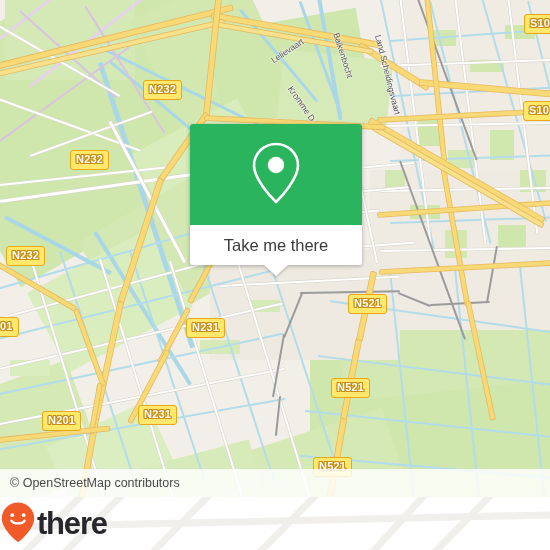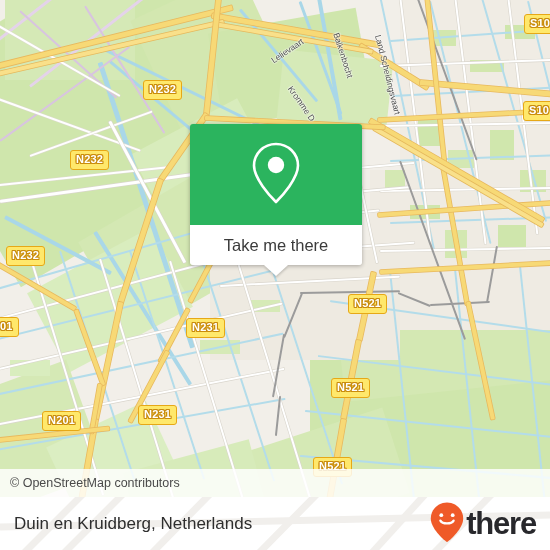--- a/index.html
+++ b/index.html
@@ -417,21 +417,20 @@
           <path d="M 20 60 L 90 -10"></path>
           <path d="M 60 60 L 130 -10"></path>
           <path d="M 150 58 L 215 -8"></path>
           <path d="M 255 60 L 320 -6"></path>
           <path d="M 370 58 L 430 -8"></path>
           <path d="M 430 60 L 495 -6"></path>
           <path d="M 0 30 L 550 18"></path>
         </g>
       </svg>
     </div>
-    <div id="bottom-title">Duin en Kruidberg, Netherlands</div>
     <div id="logo">
       <span>
         <svg width="36" height="42" viewBox="0 0 36 42" aria-hidden="true">
           <path d="M18 1.5 C9 1.5 1.8 8.6 1.8 17.4 C1.8 27 13.5 38 18 41 C22.5 38 34.2 27 34.2 17.4 C34.2 8.6 27 1.5 18 1.5 Z" fill="#ef5a28"></path>
           <circle cx="12.3" cy="14.2" r="1.9" fill="#ffffff"></circle>
           <circle cx="23.7" cy="14.2" r="1.9" fill="#ffffff"></circle>
           <path d="M11.4 19.6 C13.4 23.4 22.6 23.4 24.6 19.6" fill="none" stroke="#ffffff" stroke-width="2.3" stroke-linecap="round"></path>
         </svg>
       </span>
       <span id="logo-text">there</span>

